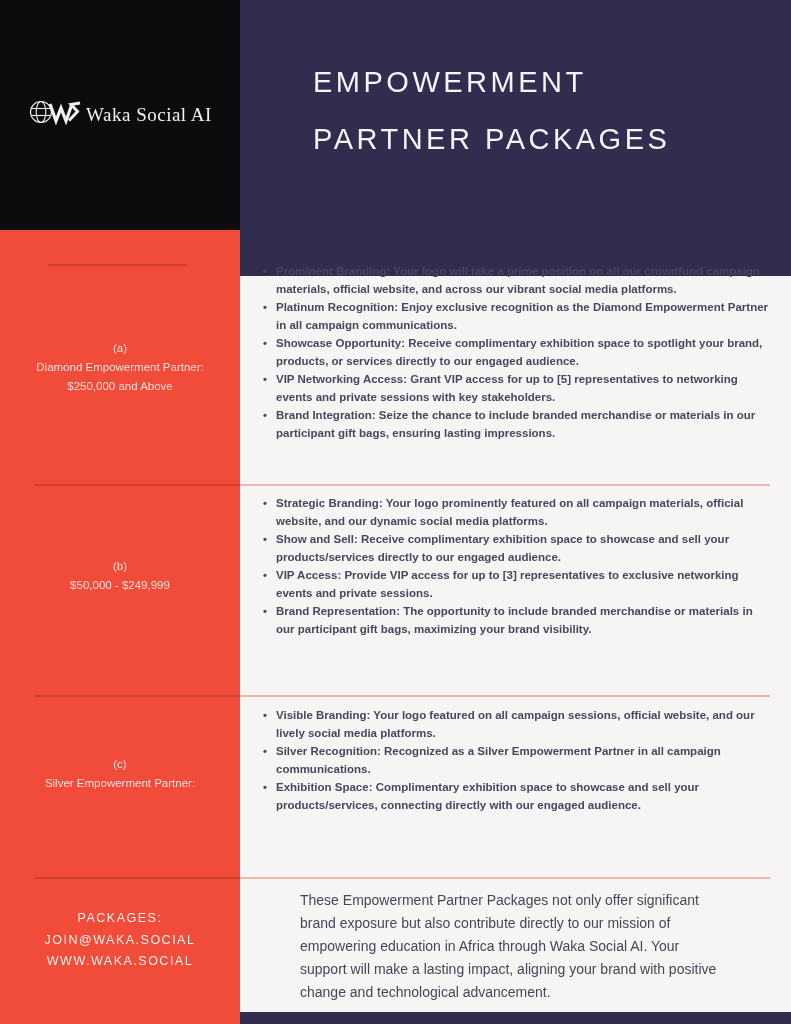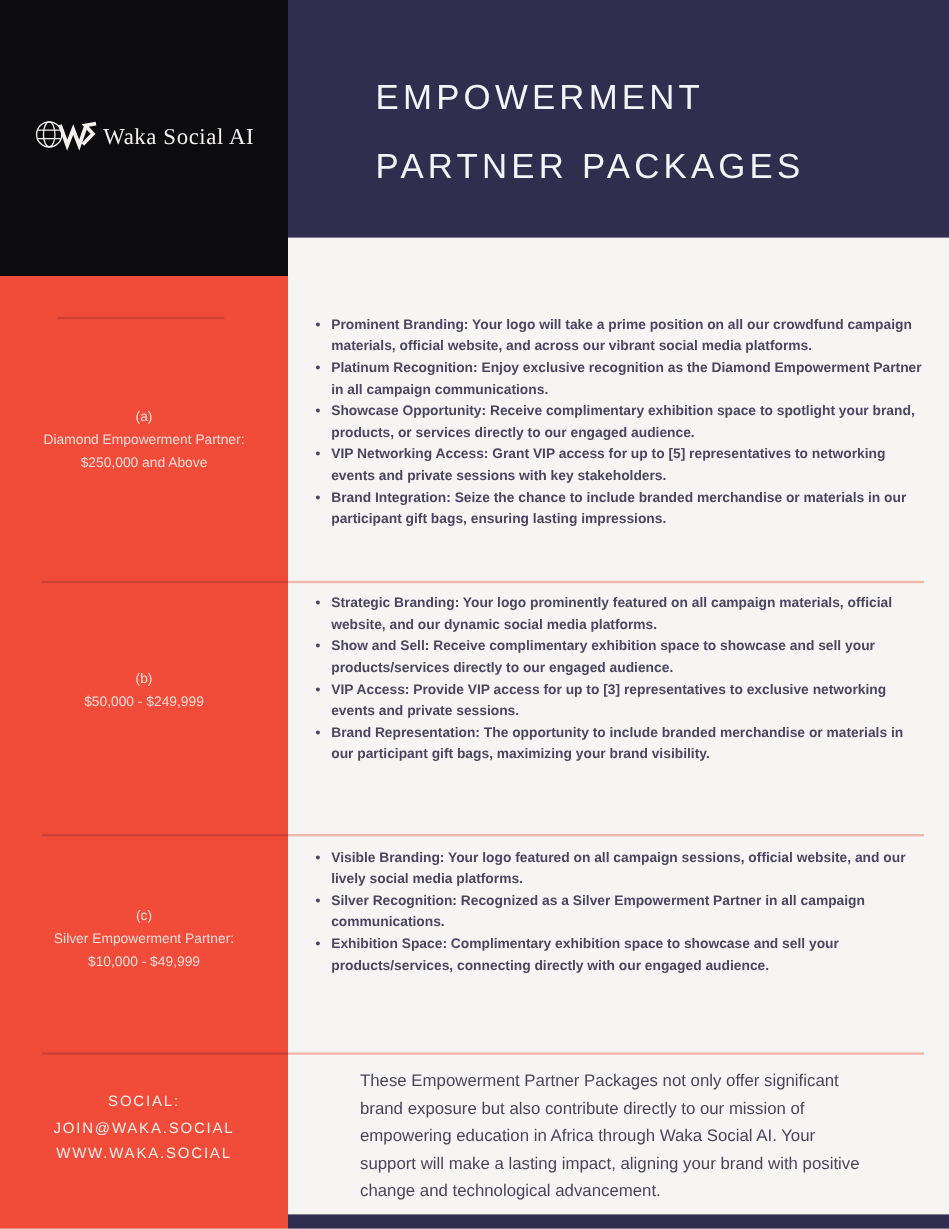--- a/index.html
+++ b/index.html
@@ -6,21 +6,21 @@
   body{font-family:"Liberation Sans",sans-serif;background:#e8e8e8;}
   .page{position:relative;width:791px;height:1024px;margin:0 auto;background:#f6f5f3;overflow:hidden;}
 
   
   .logo-box{position:absolute;left:0;top:0;width:240px;height:230px;background:#0c0b0e;
             display:flex;flex-direction:row;align-items:center;justify-content:center;}
   .logo-mark{display:block;margin-bottom:6px;}
   .brand-name{font-family:"Liberation Serif",serif;font-size:19px;color:#f3f1ee;letter-spacing:.5px;}
 
   
-  .header{position:absolute;left:240px;top:0;width:551px;height:198px;background:#312d4e;}
+  .header{position:absolute;left:240px;top:0;width:551px;height:276px;background:#312d4e;}
   .title{position:absolute;left:73px;top:54px;color:#f4f3f7;font-size:29px;font-weight:500;
          letter-spacing:3.5px;line-height:57px;white-space:nowrap;}
 
   
   .sidebar{position:absolute;left:0;top:230px;width:240px;height:794px;background:#f14b3a;}
 
   .sep{position:absolute;height:2px;}
   .sep-short{left:48px;top:264px;width:139px;background:#cd4133;}
   .sep-full{left:35px;width:735px;
             background:linear-gradient(to right,#cd4133 0,#cd4133 205px,#f0b7af 205px,#f0b7af 100%);}
@@ -82,25 +82,24 @@
     <div>Diamond Empowerment Partner:</div>
     <div>$250,000 and Above</div>
   </div>
   <div class="tier-label tier-b">
     <div>(b)</div>
     <div>$50,000 - $249,999</div>
   </div>
   <div class="tier-label tier-c">
     <div>(c)</div>
     <div>Silver Empowerment Partner:</div>
-    <div>$10,000 - $49,999</div>
   </div>
 
   <div class="contact">
-    <div>SOCIAL:</div>
+    <div>PACKAGES:</div>
     <div>JOIN@WAKA.SOCIAL</div>
     <div>WWW.WAKA.SOCIAL</div>
   </div>
 
   <ul class="bullets list-a">
     <li>Prominent Branding: Your logo will take a prime position on all our crowdfund campaign materials, official website, and across our vibrant social media platforms.</li>
     <li>Platinum Recognition: Enjoy exclusive recognition as the Diamond Empowerment Partner in all campaign communications.</li>
     <li>Showcase Opportunity: Receive complimentary exhibition space to spotlight your brand, products, or services directly to our engaged audience.</li>
     <li>VIP Networking Access: Grant VIP access for up to [5] representatives to networking events and private sessions with key stakeholders.</li>
     <li>Brand Integration: Seize the chance to include branded merchandise or materials in our participant gift bags, ensuring lasting impressions.</li>

